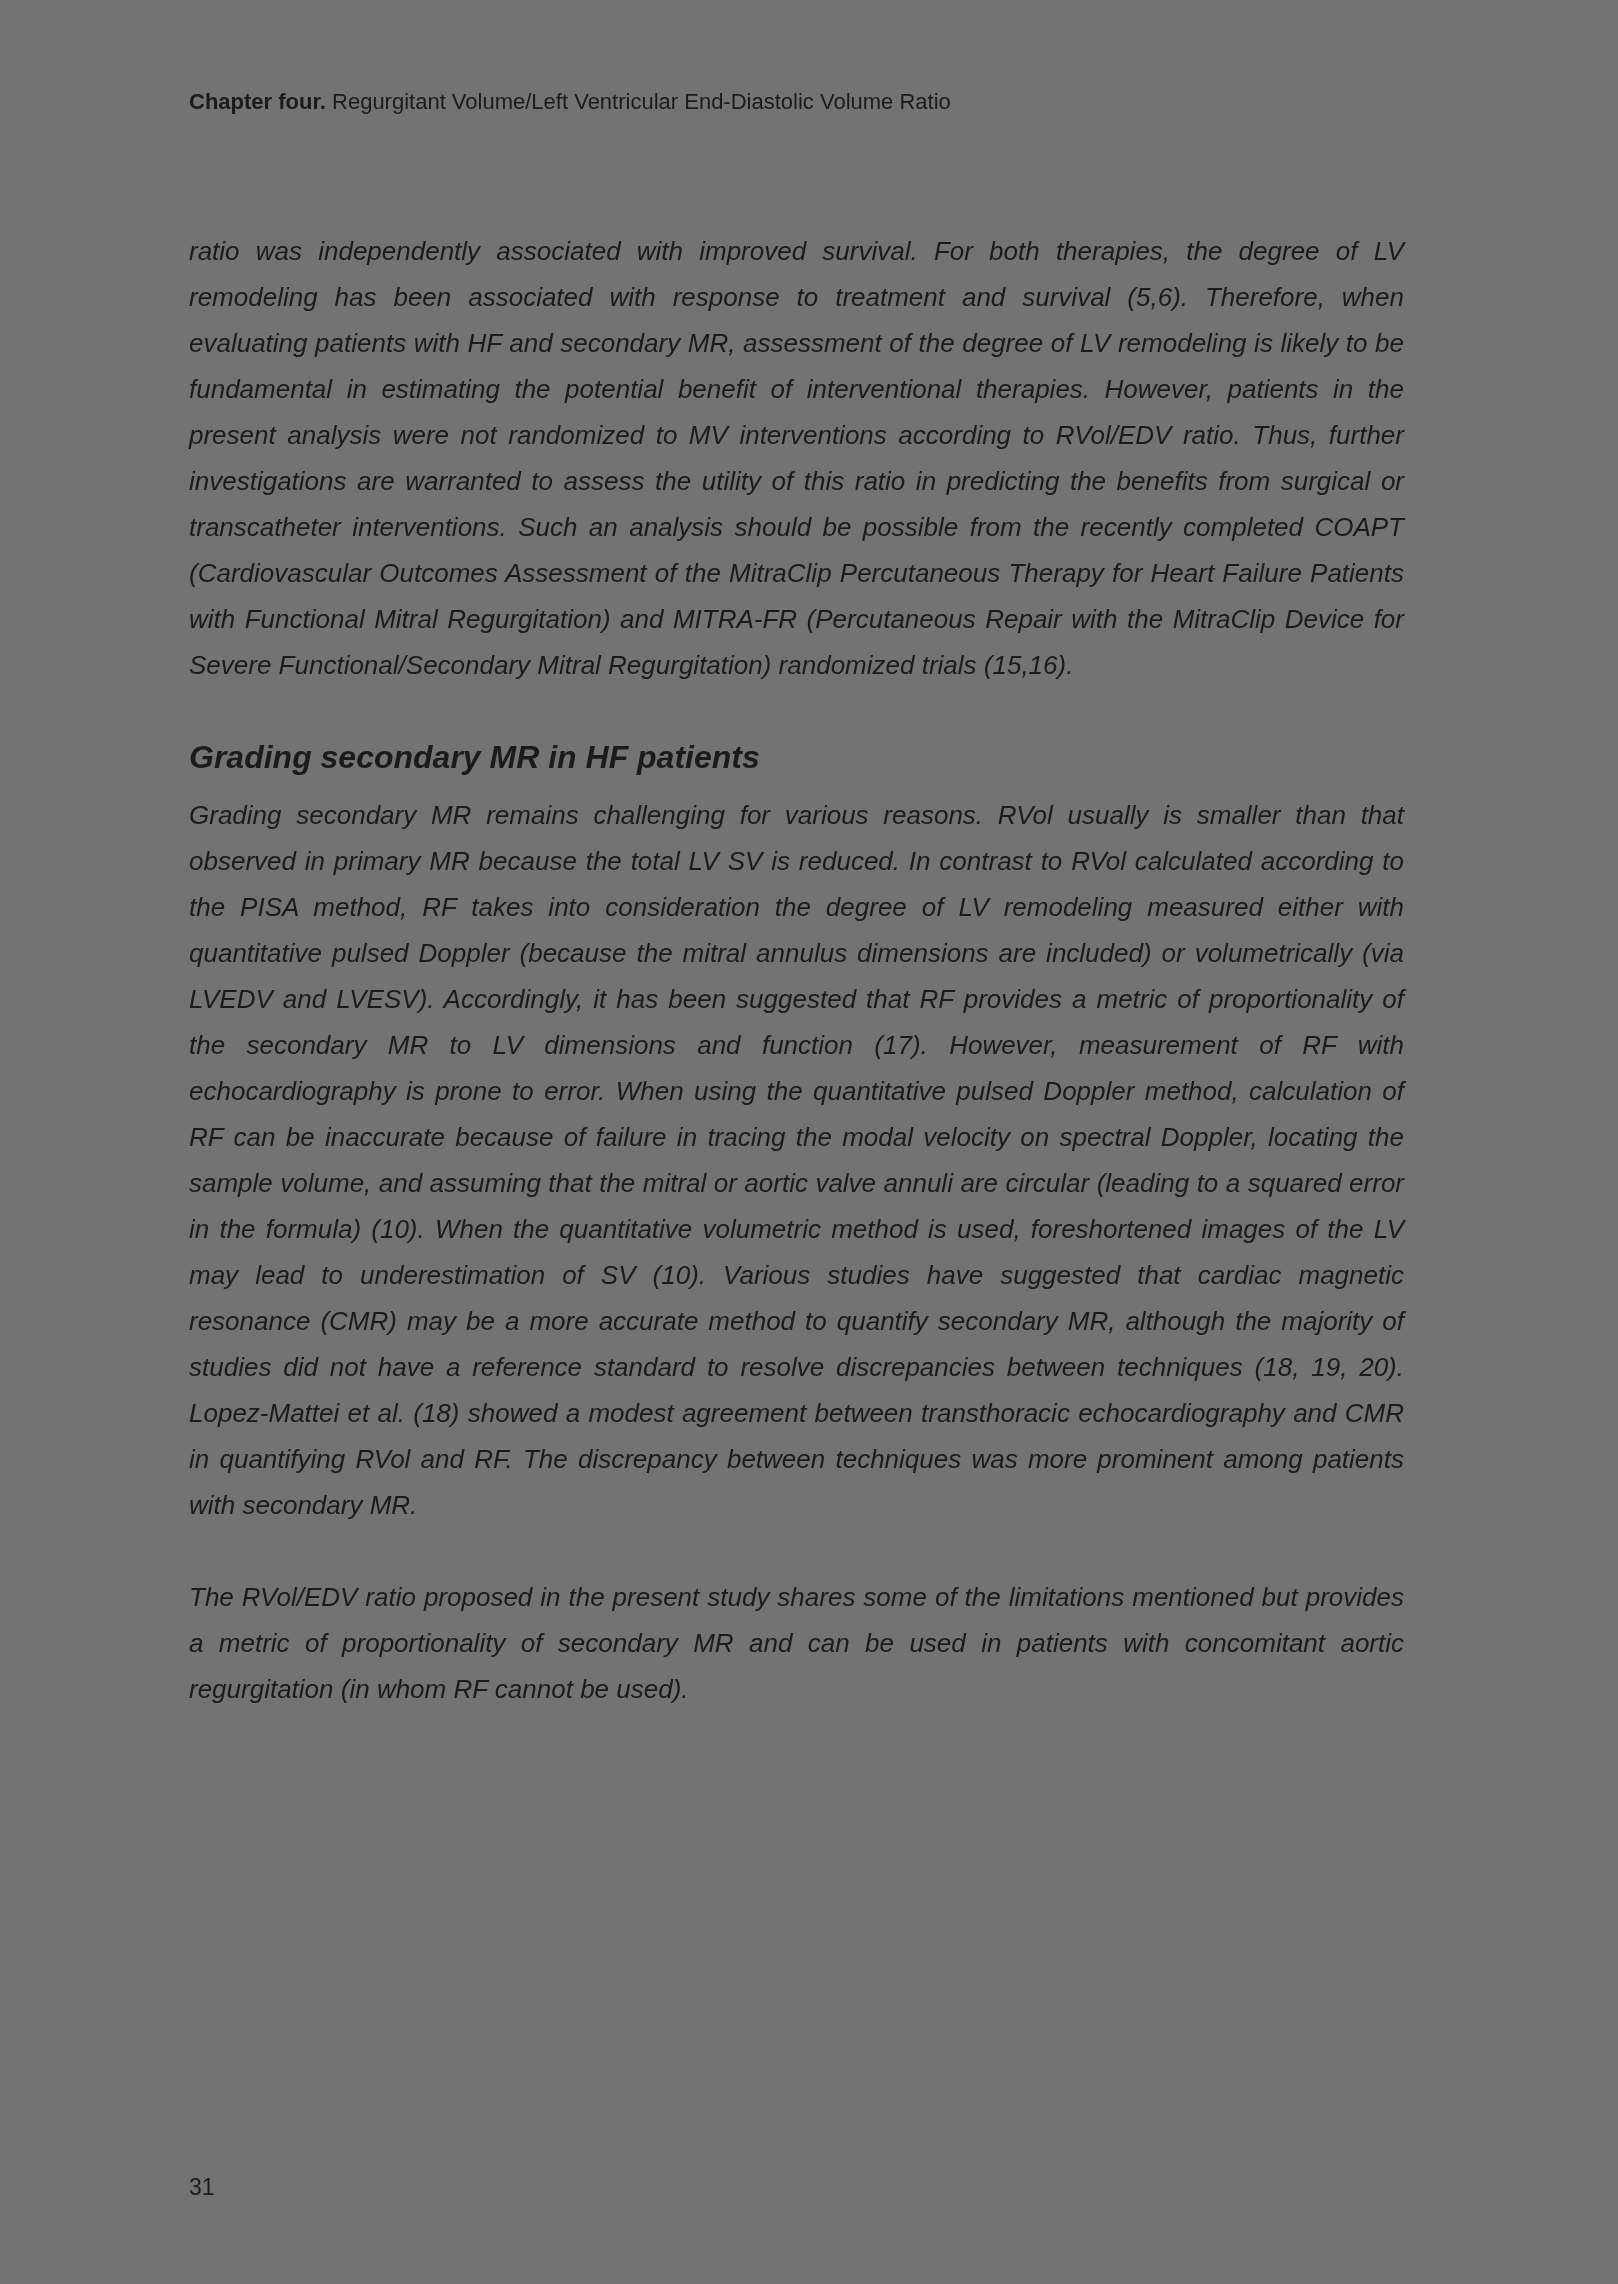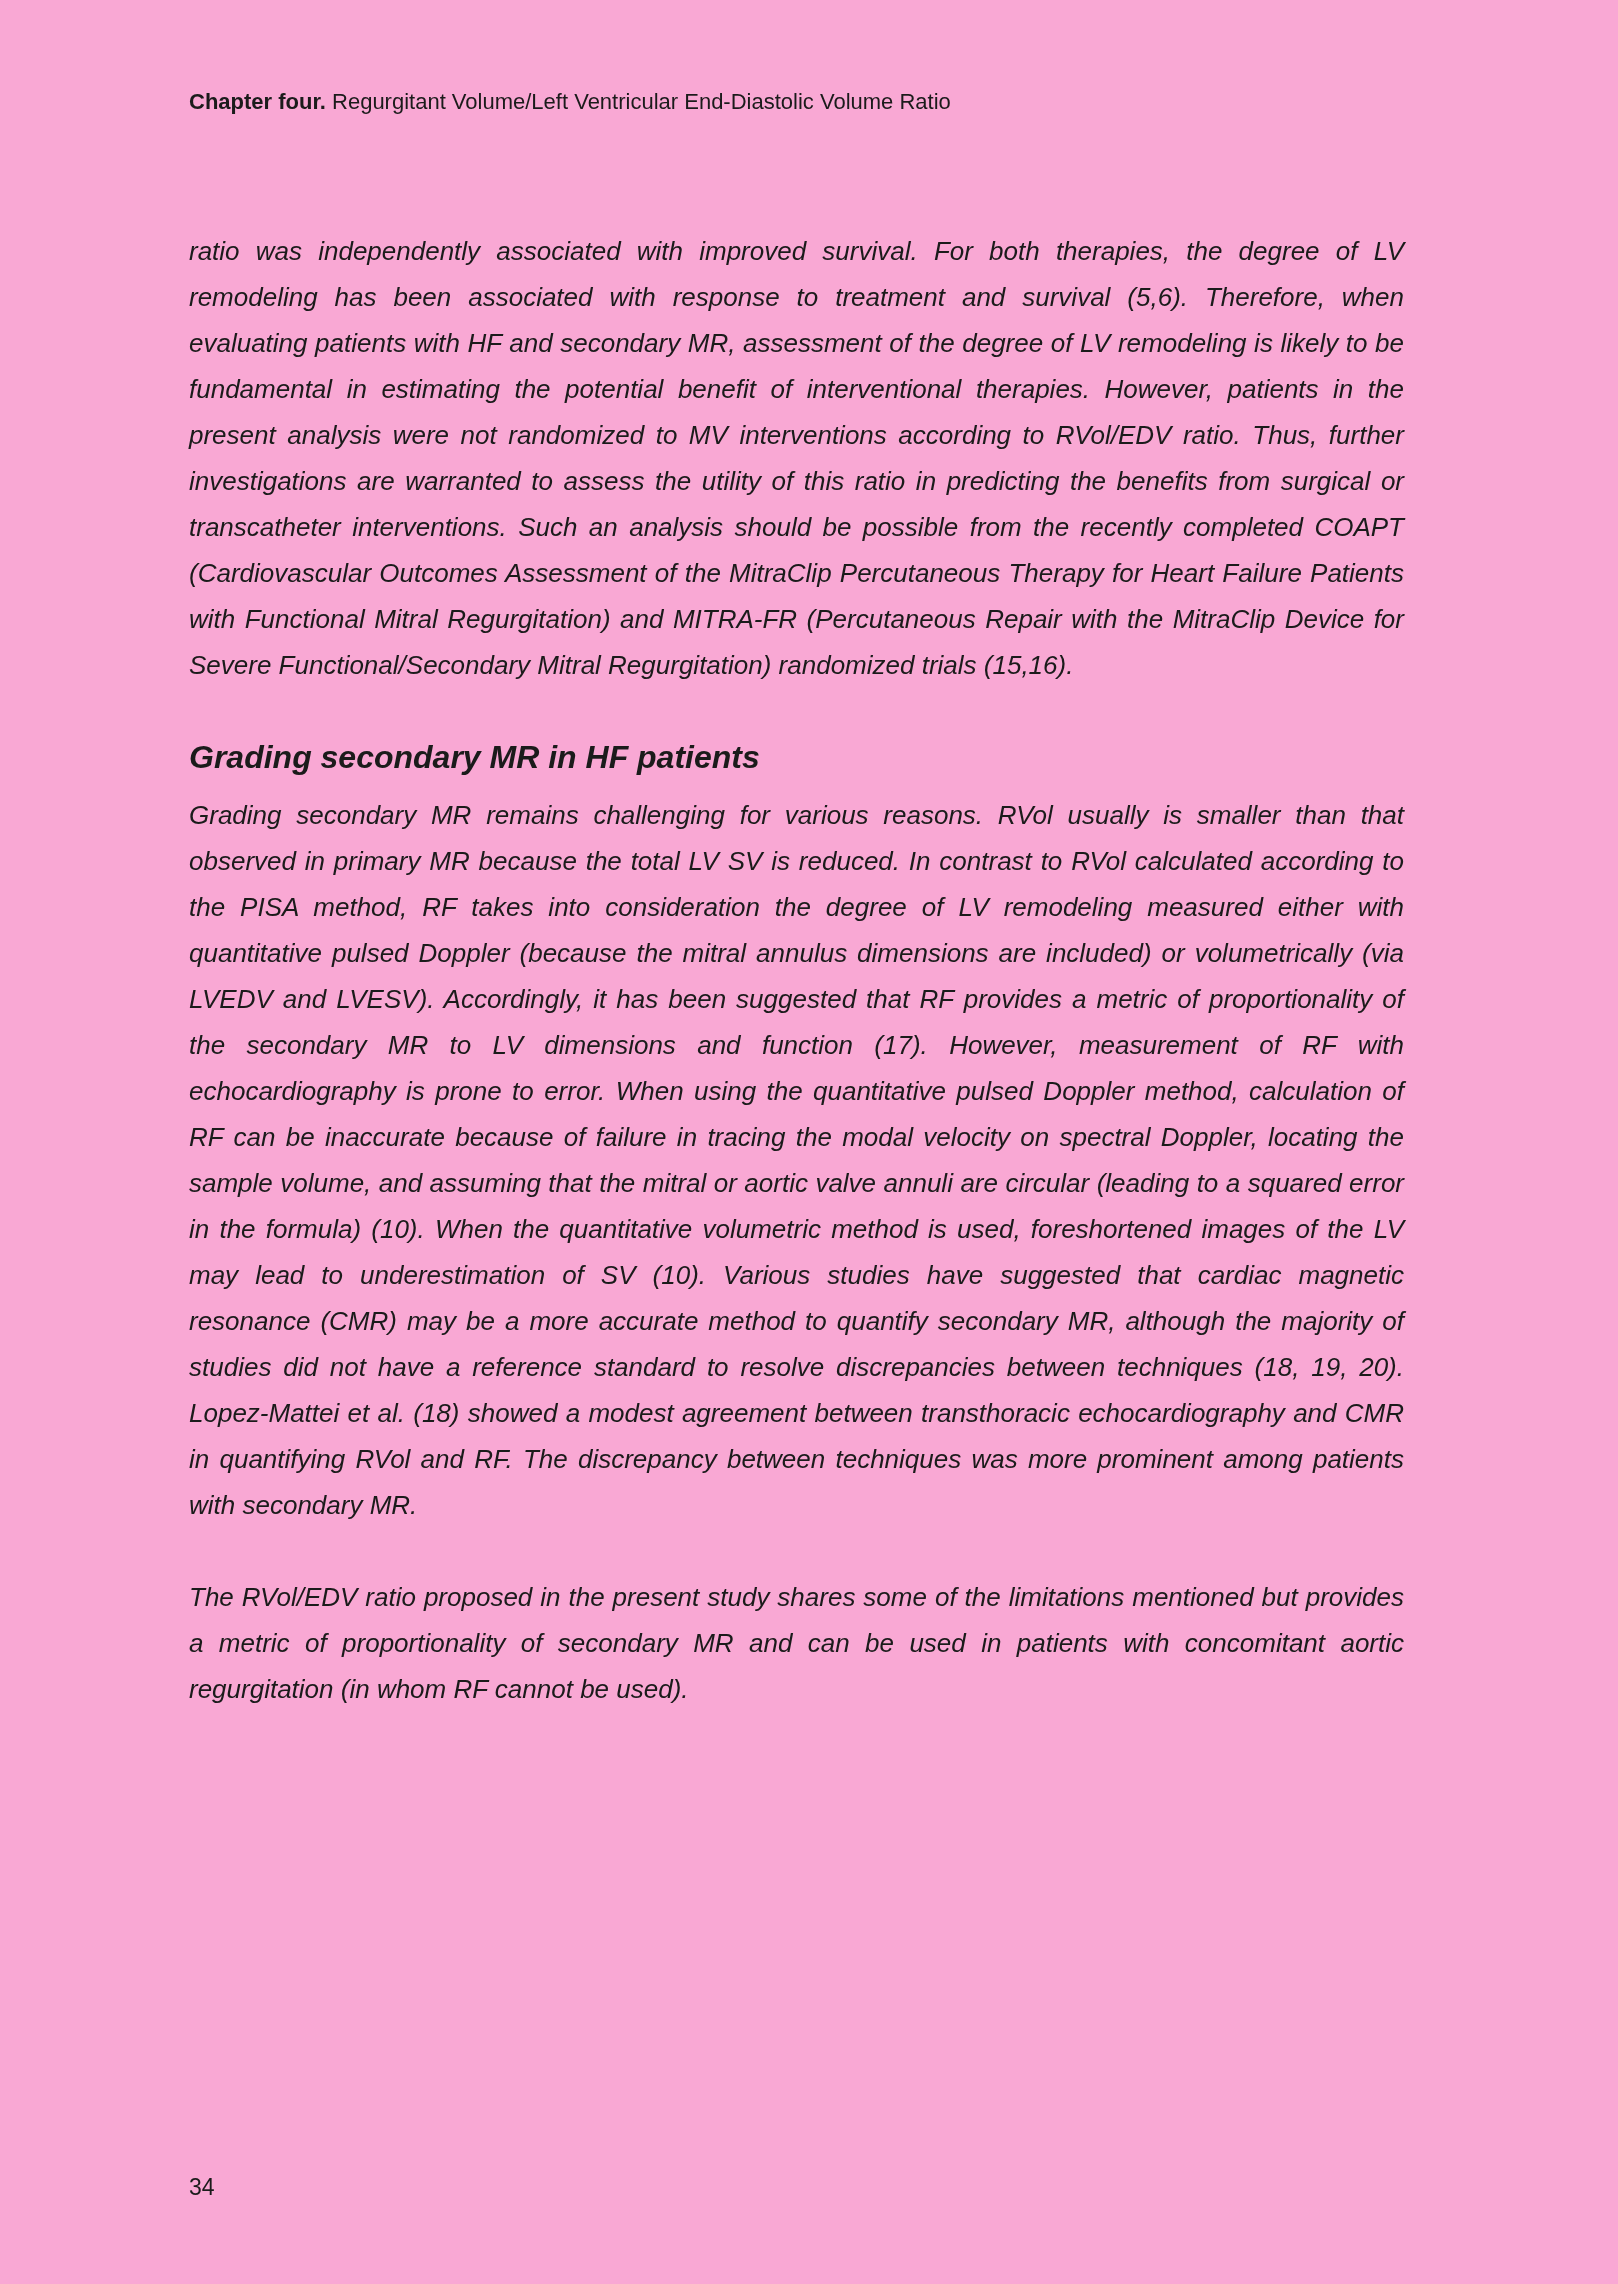--- a/index.html
+++ b/index.html
@@ -5,21 +5,21 @@
   html, body {
     margin: 0;
     padding: 0;
     background: #ffffff;
   }
 
   .page {
     position: relative;
     width: 1618px;
     height: 2284px;
-    background: #f9a8d4;
+    background: #737373;
     font-family: "Liberation Sans", sans-serif;
     color: #1b1b1b;
     overflow: hidden;
   }
 
   .running-header {
     position: absolute;
     top: 87px;
     left: 189px;
     width: 1218px;
@@ -82,17 +82,17 @@
     <p>ratio was independently associated with improved survival. For both therapies, the degree of LV remodeling has been associated with response to treatment and survival (5,6). Therefore, when evaluating patients with HF and secondary MR, assessment of the degree of LV remodeling is likely to be fundamental in estimating the potential benefit of interventional therapies. However, patients in the present analysis were not randomized to MV interventions according to RVol/EDV ratio. Thus, further investigations are warranted to assess the utility of this ratio in predicting the benefits from surgical or transcatheter interventions. Such an analysis should be possible from the recently completed COAPT (Cardiovascular Outcomes Assessment of the MitraClip Percutaneous Therapy for Heart Failure Patients with Functional Mitral Regurgitation) and MITRA-FR (Percutaneous Repair with the MitraClip Device for Severe Functional/Secondary Mitral Regurgitation) randomized trials (15,16).</p>
 
     <h2 class="section-heading">Grading secondary MR in HF patients</h2>
 
     <p>Grading secondary MR remains challenging for various reasons. RVol usually is smaller than that observed in primary MR because the total LV SV is reduced. In contrast to RVol calculated according to the PISA method, RF takes into consideration the degree of LV remodeling measured either with quantitative pulsed Doppler (because the mitral annulus dimensions are included) or volumetrically (via LVEDV and LVESV). Accordingly, it has been suggested that RF provides a metric of proportionality of the secondary MR to LV dimensions and function (17). However, measurement of RF with echocardiography is prone to error. When using the quantitative pulsed Doppler method, calculation of RF can be inaccurate because of failure in tracing the modal velocity on spectral Doppler, locating the sample volume, and assuming that the mitral or aortic valve annuli are circular (leading to a squared error in the formula) (10). When the quantitative volumetric method is used, foreshortened images of the LV may lead to underestimation of SV (10). Various studies have suggested that cardiac magnetic resonance (CMR) may be a more accurate method to quantify secondary MR, although the majority of studies did not have a reference standard to resolve discrepancies between techniques (18, 19, 20). Lopez-Mattei et al. (18) showed a modest agreement between transthoracic echocardiography and CMR in quantifying RVol and RF. The discrepancy between techniques was more prominent among patients with secondary MR.</p>
 
     <p class="spaced">The RVol/EDV ratio proposed in the present study shares some of the limitations mentioned but provides a metric of proportionality of secondary MR and can be used in patients with concomitant aortic regurgitation (in whom RF cannot be used).</p>
   </main>
 
   <footer class="page-footer">
-    <span>34</span>
+    <span>31</span>
   </footer>
 
 </div>
 
 
 </body></html>

